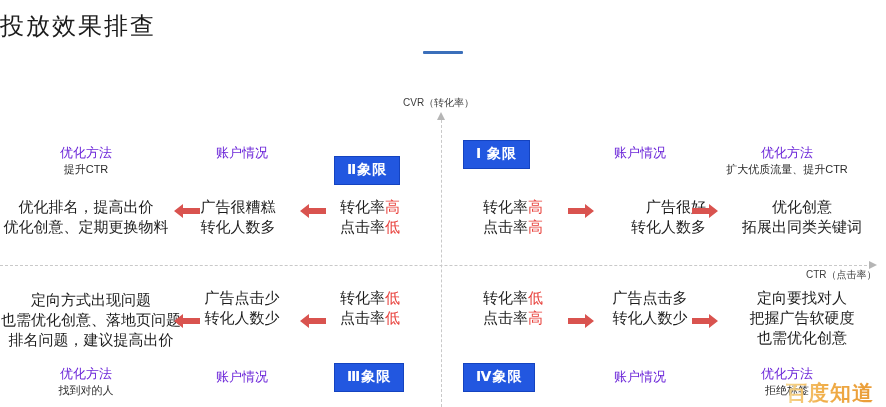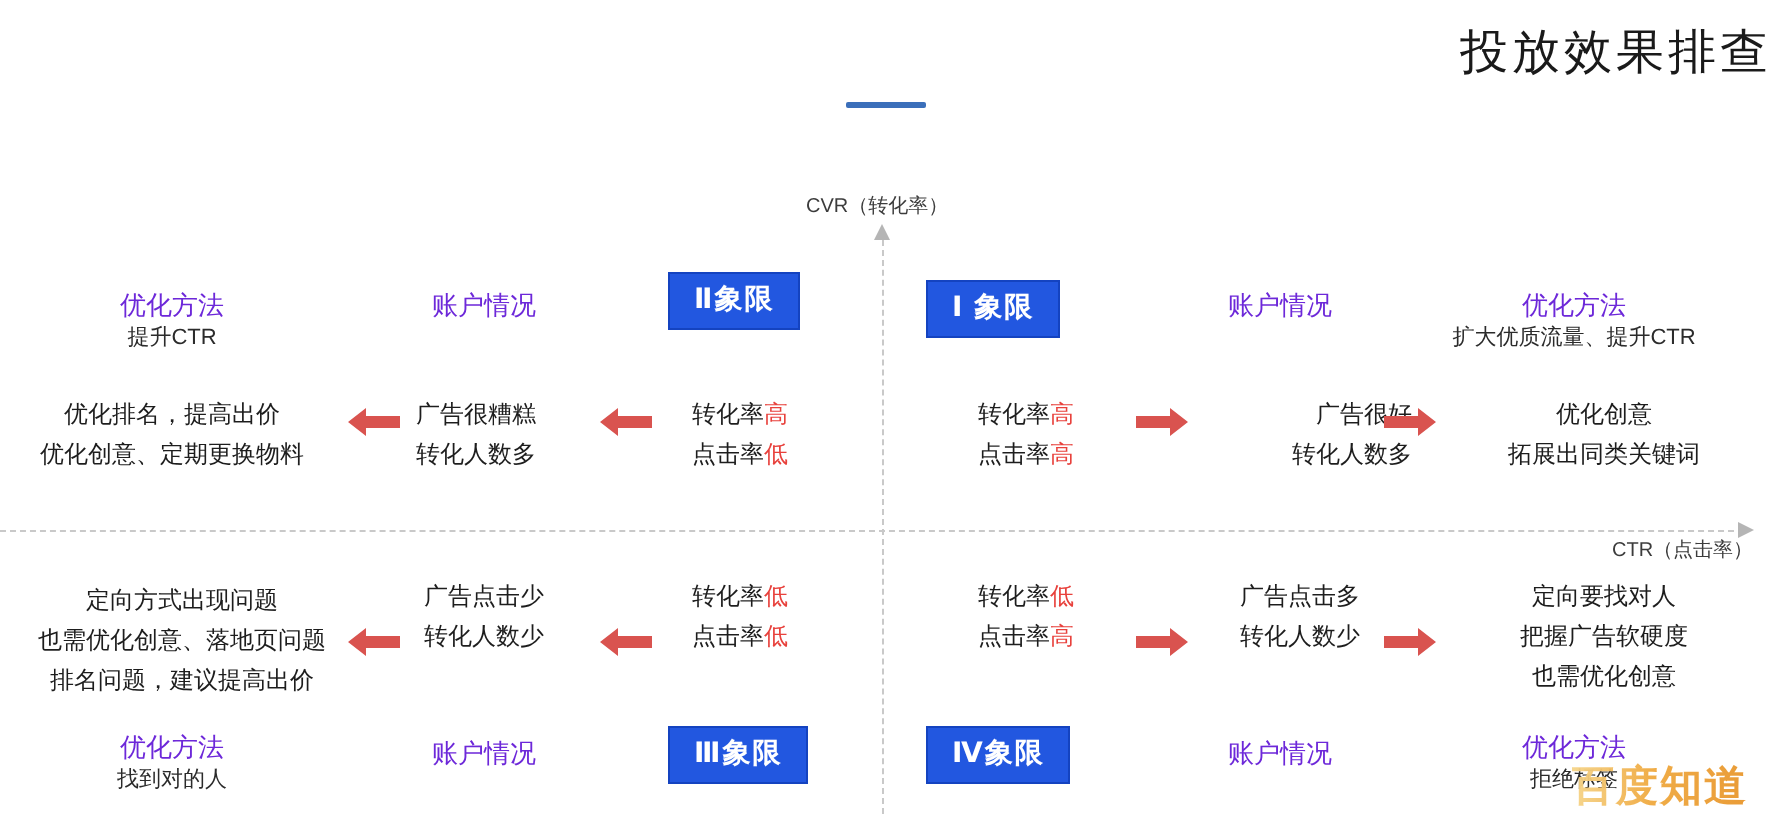--- a/index.html
+++ b/index.html
@@ -20,21 +20,21 @@
     height: 407px;
     overflow: hidden;
   }
 
   
   .title {
     position: absolute;
     left: 0;
     top: 10px;
     width: 886px;
-    text-align: right;
+    text-align: left;
     font-size: 24px;
     color: #1a1a1a;
     letter-spacing: 2px;
     font-weight: 400;
   }
   .title-rule {
     position: absolute;
     left: 50%;
     top: 51px;
     transform: translateX(-50%);
@@ -95,21 +95,21 @@
     position: absolute;
     background: #2257e0;
     color: #ffffff;
     font-size: 14px;
     font-weight: 700;
     padding: 4px 12px 5px 12px;
     letter-spacing: 1px;
     border: 1px solid #1443c0;
     white-space: nowrap;
   }
-  .quad-badge.q2 { left: 334px; top: 136px; text-align: right; }
+  .quad-badge.q2 { left: 334px; top: 156px; text-align: right; }
   .quad-badge.q1 { left: 463px; top: 140px; }
   .quad-badge.q3 { left: 334px; top: 363px; }
   .quad-badge.q4 { left: 463px; top: 363px; }
 
   
   .cap {
     position: absolute;
     text-align: center;
     white-space: nowrap;
   }
@@ -122,21 +122,21 @@
     font-size: 11px;
     color: #2b2b2b;
     line-height: 16px;
   }
 
   
   .tblock {
     position: absolute;
     text-align: center;
     white-space: nowrap;
-    font-size: 12px;
+    font-size: 15px;
     color: #1d1d1d;
     line-height: 20px;
   }
   .tblock .hi { color: #e8413c; }
 
   
   .fat-arrow {
     position: absolute;
     width: 26px;
     height: 16px;

